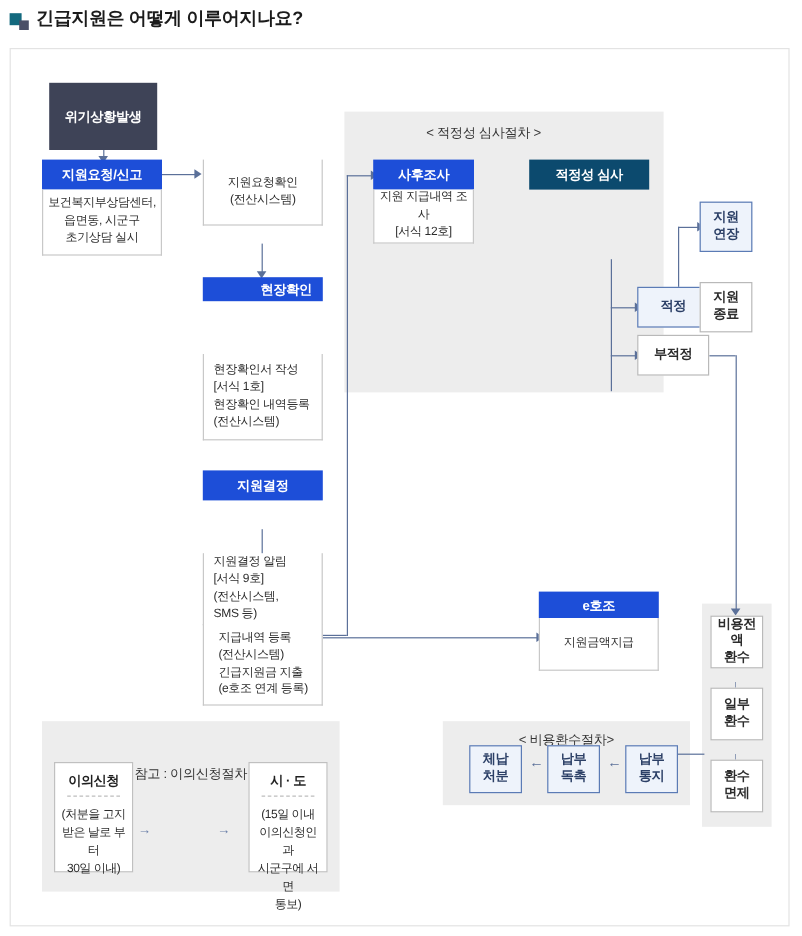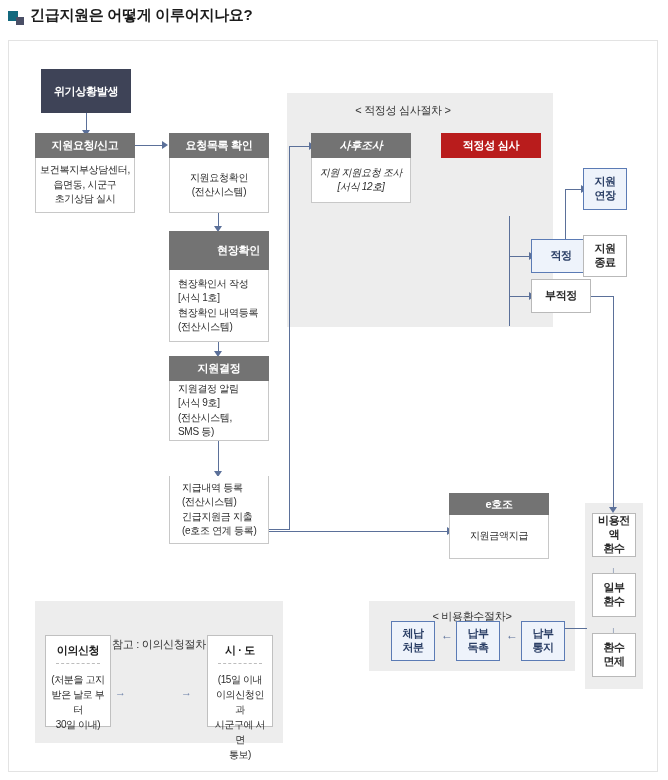--- a/index.html
+++ b/index.html
@@ -28,31 +28,31 @@
     border:1px solid #e3e3e3;background:#fff;
     box-sizing:border-box;
   }
   .node{position:absolute;box-sizing:border-box;}
   .nhead{
     box-sizing:border-box;width:100%;
     color:#fff;font-size:11px;font-weight:bold;
     display:flex;align-items:center;justify-content:center;
     letter-spacing:-0.3px;
   }
-  .nhead.blue{background:#737373;}
+  .nhead.blue{background:#1d4ed8;}
   .nhead.navy{background:#3e4357;}
-  .nhead.gray{background:#b91c1c;}
+  .nhead.gray{background:#0c4a6e;}
   .nbody{
     box-sizing:border-box;width:100%;
     border:1px solid #c8c8c8;border-top:none;background:#fff;
     font-size:10px;color:#2c2c2c;line-height:1.45;
     display:flex;flex-direction:column;align-items:center;justify-content:center;
     letter-spacing:-0.3px;text-align:center;padding:4px 3px;
   }
-  .nbody.left{align-items:flex-start;text-align:left;padding-left:8px;}
+  .nbody.left{align-items:flex-start;text-align:left;padding-left:8px;margin-top:44px;}
   
   .sbox{
     position:absolute;box-sizing:border-box;
     display:flex;align-items:center;justify-content:center;
     font-size:11px;font-weight:bold;line-height:1.25;text-align:center;
     letter-spacing:-0.4px;
   }
   .sbox.bluebox{border:1px solid #5b7bb5;background:#eef3fb;color:#2b3f66;}
   .sbox.whitebox{border:1px solid #b9b9b9;background:#fff;color:#2c2c2c;}
   .sbox.plainbox{border:1px solid #b9b9b9;background:#fff;color:#2c2c2c;font-weight:bold;}
@@ -151,62 +151,61 @@
   <div class="ln lnh" style="left:538px;top:587px;width:40px;"></div>
   <div class="arr-l" style="left:534px;top:583px;"></div>
 
   <div class="arrow" style="left:432px;top:588px;">←</div>
   <div class="arrow" style="left:497px;top:588px;">←</div>
 
   <div class="minilab" style="left:106px;top:645px;">→</div>
   <div class="minilab" style="left:172px;top:645px;">→</div>
 
   <div class="node" style="left:32px;top:28px;width:90px;">
-    <div class="nhead navy" style="height:44px;">위기상황발생</div>
+    <div class="nhead navy" style="height:56px;">위기상황발생</div>
   </div>
 
   <div class="node" style="left:26px;top:92px;width:100px;">
     <div class="nhead blue" style="height:25px;">지원요청/신고</div>
     <div class="nbody" style="height:55px;white-space:pre-line;">보건복지부상담센터,
 읍면동, 시군구
 초기상담 실시</div>
   </div>
 
   <div class="node" style="left:160px;top:92px;width:100px;">
-    <div class="nhead blue" style="height:25px;">요청목록 확인</div>
     <div class="nbody" style="height:55px;white-space:pre-line;">지원요청확인
 (전산시스템)</div>
   </div>
 
   <div class="node" style="left:160px;top:190px;width:100px;">
-    <div class="nhead blue" style="height:39px;padding-left:39px;">현장확인</div>
+    <div class="nhead blue" style="height:20px;padding-left:39px;">현장확인</div>
     <div class="nbody left" style="height:72px;white-space:pre-line;">현장확인서 작성
 [서식 1호]
 현장확인 내역등록
 (전산시스템)</div>
   </div>
 
   <div class="node" style="left:160px;top:315px;width:100px;">
-    <div class="nhead blue" style="height:25px;">지원결정</div>
+    <div class="nhead blue" style="height:25px;margin-top:36px;">지원결정</div>
     <div class="nbody left" style="height:60px;white-space:pre-line;">지원결정 알림
 [서식 9호]
 (전산시스템,
 SMS 등)</div>
   </div>
 
   <div class="node" style="left:160px;top:435px;width:100px;">
     <div class="nbody left" style="height:68px;white-space:pre-line;padding-left:12px;">지급내역 등록
 (전산시스템)
 긴급지원금 지출
 (e호조 연계 등록)</div>
   </div>
 
-  <div class="node" style="left:302px;top:92px;width:100px;font-style:italic;">
+  <div class="node" style="left:302px;top:92px;width:84px;">
     <div class="nhead blue" style="height:25px;">사후조사</div>
-    <div class="nbody" style="height:45px;white-space:pre-line;">지원 지원요청 조사
+    <div class="nbody" style="height:45px;white-space:pre-line;">지원 지급내역 조사
 [서식 12호]</div>
   </div>
 
   <div class="node" style="left:432px;top:92px;width:100px;">
     <div class="nhead gray" style="height:25px;">적정성 심사</div>
   </div>
 
   <div class="sbox bluebox" style="left:522px;top:198px;width:60px;height:34px;white-space:pre-line;">적정</div>
 
   <div class="sbox whitebox" style="left:522px;top:238px;width:60px;height:34px;white-space:pre-line;">부적정</div>

